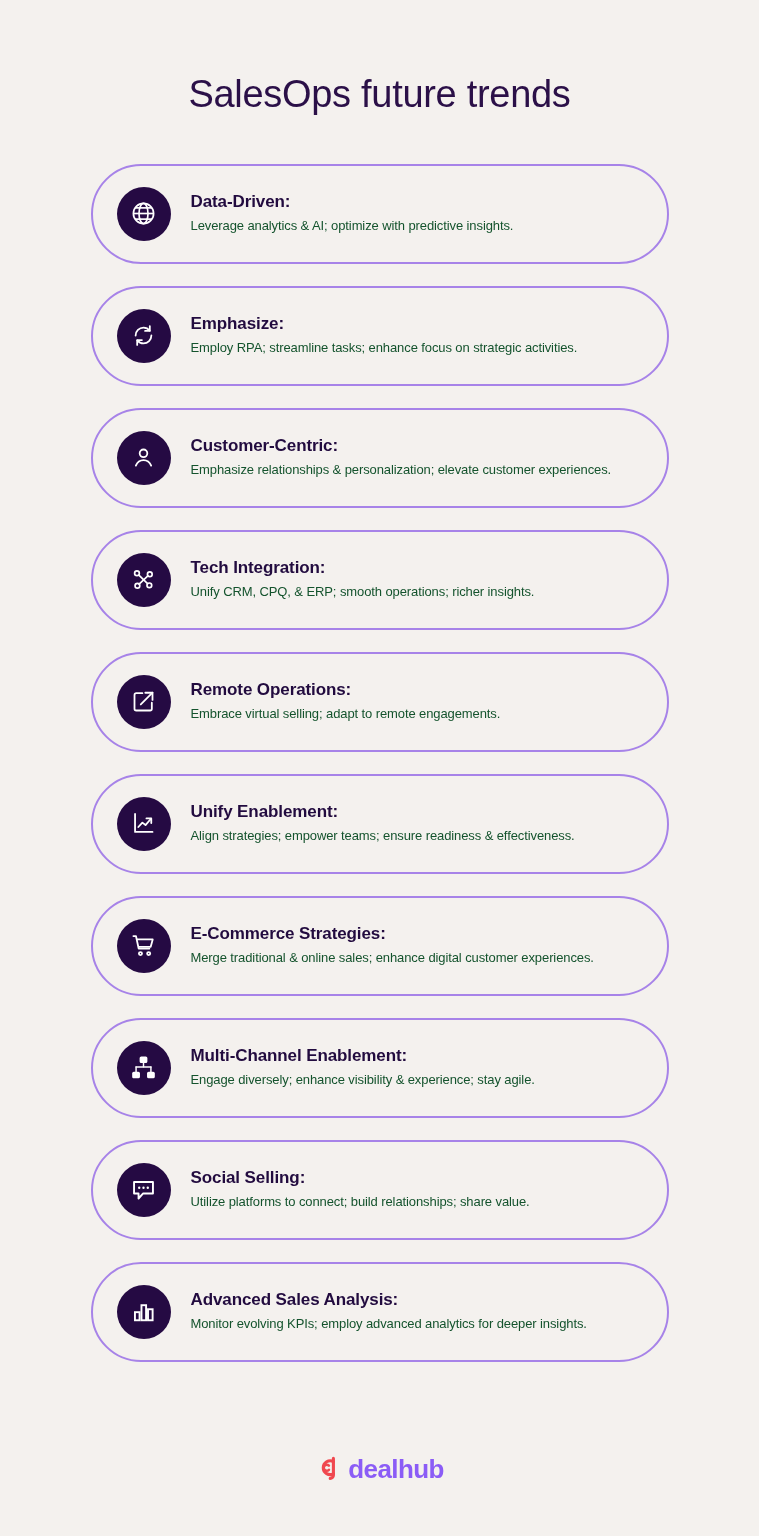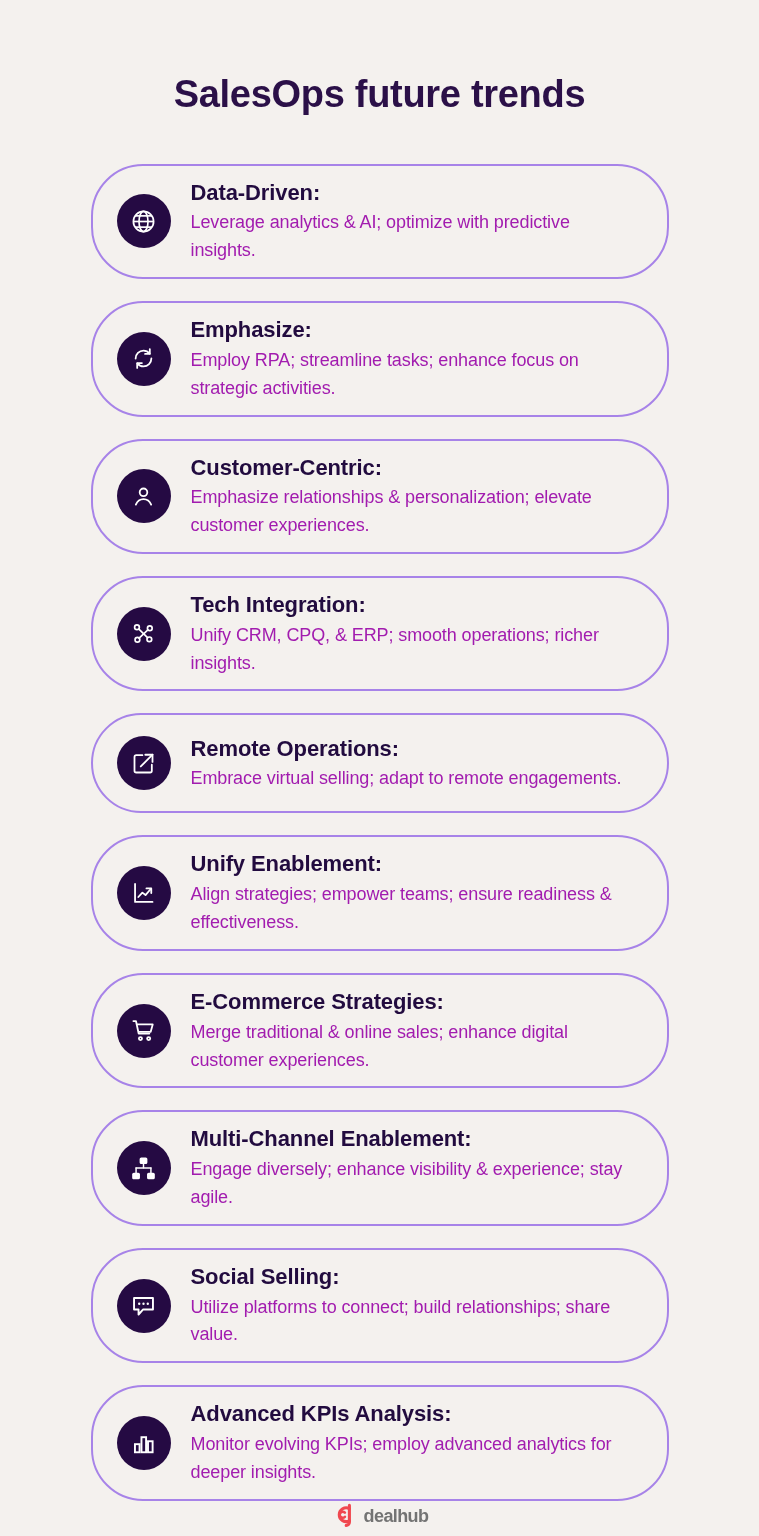--- a/index.html
+++ b/index.html
@@ -23,21 +23,21 @@
     background: #f4f1ee;
     display: flex;
     flex-direction: column;
     align-items: center;
   }
 
   
   .page-title {
     margin-top: 72px;
     font-size: 38px;
-    font-weight: 700;
+    font-weight: 400;
     letter-spacing: -0.3px;
     color: #2b1048;
     text-align: center;
     line-height: 1.2;
   }
 
   
   .card-list {
     margin-top: 46px;
     width: 578px;
@@ -74,52 +74,52 @@
     height: 27px;
     display: block;
   }
 
   .card-text {
     flex: 1 1 auto;
     padding-right: 4px;
   }
 
   .card-heading {
-    font-size: 22px;
+    font-size: 17px;
     font-weight: 700;
     color: #220b3f;
     line-height: 1.35;
     letter-spacing: -0.1px;
     margin-bottom: 2px;
   }
 
   .card-body {
-    font-size: 18px;
+    font-size: 13px;
     font-weight: 400;
-    color: #a21caf;
+    color: #14532d;
     line-height: 1.55;
     letter-spacing: -0.1px;
   }
 
   
   .footer {
     margin-top: auto;
     margin-bottom: 52px;
     display: flex;
     align-items: center;
     justify-content: center;
     gap: 7px;
   }
 
   .logo-mark { width: 26px; height: 30px; display: block; }
 
   .logo-word {
-    font-size: 18px;
+    font-size: 26px;
     font-weight: 700;
-    color: #737373;
+    color: #8b5cf6;
     letter-spacing: -0.6px;
     line-height: 1;
     text-align: center;
   }
 </style>
 </head>
 <body>
 
 <div class="page">
 
@@ -268,21 +268,21 @@
 
     <div class="trend-card">
       <span class="icon-badge">
         <svg viewBox="0 0 24 24" fill="none" stroke="#ffffff" stroke-width="1.7" stroke-linecap="square">
           <rect x="4.4" y="12.6" width="4.1" height="7.2"></rect>
           <rect x="10.2" y="6.4" width="4.1" height="13.4"></rect>
           <rect x="16" y="10" width="4.1" height="9.8"></rect>
         </svg>
       </span>
       <div class="card-text">
-        <div class="card-heading">Advanced KPIs Analysis:</div>
+        <div class="card-heading">Advanced Sales Analysis:</div>
         <div class="card-body">Monitor evolving KPIs; employ advanced analytics for deeper insights.</div>
       </div>
     </div>
 
   </div>
 
   <div class="footer">
     <span>
       <svg class="logo-mark" viewBox="0 0 26 30">
         <path d="M18.4 4.4v16.8a3.2 3.2 0 0 1-3.2 3.2" fill="none" stroke="#f0484f" stroke-width="3.1" stroke-linecap="round"></path>

